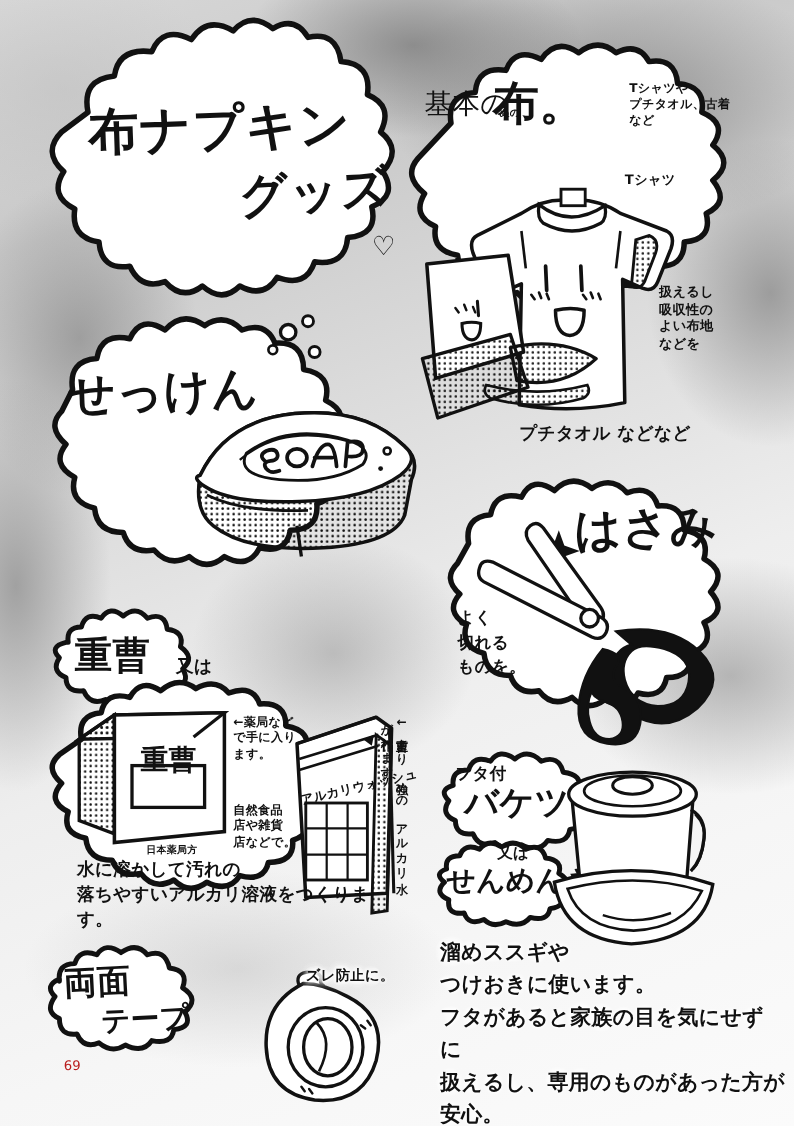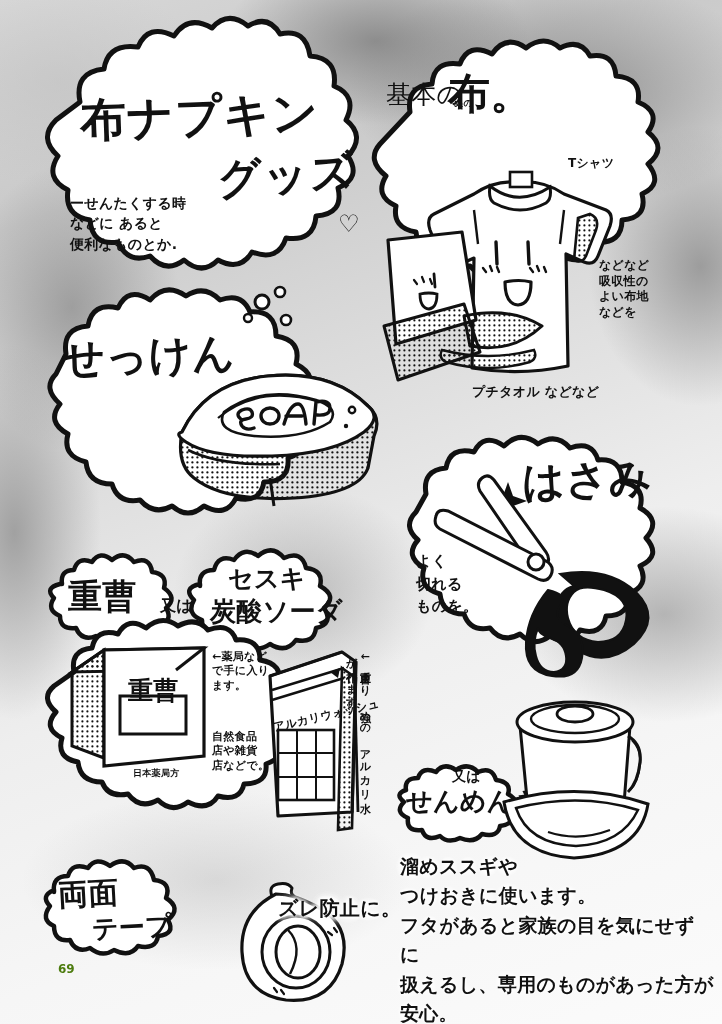--- a/index.html
+++ b/index.html
@@ -46,21 +46,21 @@
     inset:0; pointer-events:none;
   }
   .title-xl{ font-size:40px; font-weight:900; letter-spacing:1px; }
   .title-md{ font-size:26px; font-weight:400; }
   .body-txt{ font-size:13.5px; font-weight:700; line-height:1.45; text-align:left; }
   .mini-txt{ font-size:9.5px; font-weight:700; line-height:1.3; text-align:left; }
   .furi{ font-size:9px; font-weight:700;margin-top:32px; }
   .vert{ writing-mode:vertical-rl; text-orientation:upright; }
   .pgnum{
     position:absolute; left:58px; top:962px;
-    font-size:12px; color:#4d7c0f; font-weight:700;
+    font-size:12px; color:#b91c1c; font-weight:400;
     font-family:"DejaVu Sans","Liberation Sans",sans-serif;
   }
   .freetext{ position:absolute; }
   .halo{
     text-shadow:
       0 0 5px #fff, 0 0 5px #fff, 0 0 5px #fff, 0 0 5px #fff,
       0 0 9px #fff, 0 0 9px #fff, 0 0 12px #fff, 0 0 12px #fff;
   }
 </style>
 </head>
@@ -75,50 +75,50 @@
       <path d="M58,62 q-6,-30 24,-33 q4,-26 34,-22 q10,-24 36,-11 q14,-22 38,-8
                q16,-18 36,-2 q20,-12 32,8 q26,-6 30,22 q28,2 24,30 q24,10 12,34
                q20,16 2,36 q14,22 -10,32 q6,26 -22,28 q-2,26 -30,22 q-8,24 -34,14
                q-12,20 -34,8 q-16,16 -34,0 q-18,14 -34,-4 q-22,8 -32,-14
                q-26,4 -28,-22 q-26,-4 -22,-30 q-24,-12 -10,-34 q-20,-18 -2,-36 z" fill="#fff" stroke="#111" stroke-width="5" stroke-linejoin="round"></path>
     </svg>
     <div class="bubtext" style="align-items:flex-start;">
       <div class="hand title-xl" style="position:absolute; left:58px; top:48px; transform:rotate(-2deg); font-size:46px;">布ナプキン</div>
       <div class="hand title-xl" style="position:absolute; left:195px; top:108px; transform:rotate(-4deg); font-size:44px;">グッズ</div>
       <div class="hand" style="position:absolute; left:316px; top:170px; font-size:24px;">♡</div>
-      <div class="hand body-txt" style="position:absolute; left:48px; top:153px; width:170px; font-size:14px;">ーせんたくする時
-などに あると
-便利なものとか.</div>
     </div>
   </div>
 
   <div class="bubwrap" style="left:372px; top:42px; width:346px; height:370px;">
     <svg width="346" height="370" viewBox="0 0 346 370">
       <path d="M38,70 q-4,-26 22,-28 q2,-24 28,-20 q8,-22 32,-10 q14,-20 34,-6
                q18,-14 34,0 q20,-10 30,8 q24,-4 26,20 q26,2 22,26 q24,10 10,30
                q20,16 0,32 q16,20 -6,30 q6,24 -20,26 q0,24 -26,22 q-4,24 -30,16
                q-10,20 -32,10 q-16,16 -32,2 q-18,12 -32,-4 q-22,6 -28,-14
                q-24,2 -26,-20 q-24,-4 -20,-26 q-22,-10 -10,-30 q-20,-16 -6,-32 z" fill="#fff" stroke="#111" stroke-width="5" stroke-linejoin="round"></path>
     </svg>
 
     <div class="hand furi" style="position:absolute; left:82px; top:24px;">ぬの</div>
     <div class="hand title-md" style="position:absolute; left:14px; top:38px; font-size:25px;">基本の</div>
     <div class="hand" style="position:absolute; left:76px; top:26px; font-size:42px; font-weight:900;">布。</div>
 
+    <div class="hand mini-txt" style="position:absolute; left:200px; top:32px; width:130px; font-size:11px;">Tシャツや
+プチタオル、古着
+など</div>
 
     <div class="hand mini-txt" style="position:absolute; left:196px; top:114px; font-size:12px;">Tシャツ</div>
 
     <div class="hand mini-txt" style="position:absolute; left:20px; top:222px; font-size:11px;">ハンカチ</div>
 
-    <div class="hand mini-txt" style="position:absolute; left:227px; top:216px; width:110px; font-size:12px;">などなど
+    <div class="hand mini-txt" style="position:absolute; left:227px; top:216px; width:110px; font-size:12px;">扱えるし
 吸収性の
 よい布地
 などを</div>
 
-    <div class="hand mini-txt" style="position:absolute; left:100px; top:342px; font-size:13px;">プチタオル などなど</div>
+    <div class="hand mini-txt" style="position:absolute; left:100px; top:342px; font-size:16px;">プチタオル などなど</div>
 
     <svg class="ink" style="left:6px; top:122px;" width="320" height="240" viewBox="0 0 320 240">
       <defs>
         <pattern id="dots1" width="5" height="5" patternUnits="userSpaceOnUse">
           <circle cx="1.4" cy="1.4" r="1.1" fill="#111"></circle>
         </pattern>
       </defs>
 
       <path d="M96,30 q20,-14 44,-12 q26,-2 46,12 l42,16 q8,4 4,16 l-12,30 q-4,10 -14,6 l-18,-8
                l2,112 q-48,10 -96,2 l2,-110 l-18,8 q-10,4 -14,-6 l-12,-30 q-4,-12 4,-16 z" fill="#fff" stroke="#111" stroke-width="3.2" stroke-linejoin="round"></path>
@@ -234,30 +234,20 @@
       <path d="M16,26 q-2,-14 12,-14 q4,-14 18,-8 q8,-12 20,-2 q12,-10 22,2
                q16,-6 18,10 q16,2 12,16 q14,10 2,20 q8,14 -8,16 q-2,14 -18,10
                q-8,12 -22,4 q-12,8 -22,-2 q-14,6 -20,-8 q-16,2 -16,-12
                q-14,-6 -6,-18 q-10,-10 6,-14 z" fill="#fff" stroke="#111" stroke-width="4.5" stroke-linejoin="round"></path>
     </svg>
     <div class="hand" style="position:absolute; left:22px; top:18px; font-size:34px; font-weight:900;">重曹</div>
   </div>
 
   <div class="hand" style="position:absolute; left:160px; top:596px; font-size:16px; font-weight:700;">又は</div>
 
-  <div class="bubwrap" style="left:182px; top:552px; width:220px; height:104px;">
-    <svg width="220" height="104" viewBox="0 0 220 104">
-      <path d="M18,34 q-2,-16 14,-16 q4,-16 20,-10 q10,-14 24,-4 q14,-12 26,2
-               q18,-8 22,10 q18,2 14,18 q18,10 4,22 q10,16 -8,20 q-2,16 -20,12
-               q-10,14 -26,4 q-14,10 -26,-2 q-16,8 -24,-8 q-18,2 -18,-14
-               q-16,-6 -8,-20 q-12,-12 6,-16 z" fill="#fff" stroke="#111" stroke-width="4.5" stroke-linejoin="round"></path>
-    </svg>
-    <div class="hand" style="position:absolute; left:46px; top:12px; font-size:25px; font-weight:900;">セスキ</div>
-    <div class="hand" style="position:absolute; left:28px; top:44px; font-size:26px; font-weight:900;">炭酸ソーダ</div>
-  </div>
 
   <div class="bubwrap" style="left:40px; top:616px; width:348px; height:226px;">
     <svg width="348" height="226" viewBox="0 0 348 226">
       <path d="M34,56 q-4,-22 18,-24 q4,-20 26,-14 q10,-18 28,-6 q16,-14 32,-2
                q18,-10 30,4 q22,-8 28,10 q24,-2 24,20 q24,4 18,24 q22,10 6,28
                q16,16 -6,26 q10,18 -12,26 q2,20 -22,20 q-4,18 -26,12 q-10,16 -30,6
                q-16,12 -30,-2 q-18,10 -30,-6 q-20,4 -26,-12 q-22,0 -24,-20
                q-22,-4 -16,-24 q-20,-10 -6,-26 q-16,-14 -2,-26 z" fill="#fff" stroke="#111" stroke-width="5" stroke-linejoin="round"></path>
     </svg>
 
@@ -307,22 +297,34 @@
 
       <rect x="20" y="84" width="56" height="70" fill="#fff" stroke="#111" stroke-width="2.6"></rect>
       <path d="M39,84 v70 M58,84 v70 M20,107 h56 M20,131 h56" fill="none" stroke="#111" stroke-width="2"></path>
 
       <path d="M72,26 l10,-4 l-2,10 z" fill="#111"></path>
     </svg>
     <div class="hand" style="position:absolute; left:232px; top:92px; font-size:11.5px; font-weight:700; transform:rotate(-13deg);">アルカリウォッシュ</div>
 
     <div class="hand vert" style="position:absolute; left:304px; top:34px; height:150px; font-size:11px; line-height:1.25;">←重曹より 強めの アルカリ水が作れます。</div>
 
-  </div>
-
+    <div class="hand" style="position:absolute; left:30px; top:162px; width:290px; font-size:16px; line-height:1.45; font-weight:700;">水に溶かして汚れの
+落ちやすいアルカリ溶液をつくります。</div>
+  </div>
+
+  <div class="bubwrap" style="left:396px; top:686px; width:170px; height:86px;">
+    <svg width="170" height="86" viewBox="0 0 170 86">
+      <path d="M16,28 q-2,-14 14,-14 q4,-14 20,-8 q8,-12 22,-2 q12,-10 24,2
+               q16,-6 20,10 q18,2 14,16 q16,10 2,20 q8,14 -10,16 q-2,14 -20,10
+               q-8,12 -24,4 q-12,8 -24,-2 q-14,6 -20,-8 q-16,2 -16,-12
+               q-14,-6 -6,-18 q-10,-10 4,-14 z" fill="#fff" stroke="#111" stroke-width="4.5" stroke-linejoin="round"></path>
+    </svg>
+    <div class="hand" style="position:absolute; left:18px; top:8px; font-size:15px; font-weight:900;">フタ付</div>
+    <div class="hand" style="position:absolute; left:26px; top:26px; font-size:31px; font-weight:900;">バケツ</div>
+  </div>
 
   <div class="bubwrap" style="left:392px; top:766px; width:172px; height:72px;">
     <svg width="172" height="72" viewBox="0 0 172 72">
       <path d="M14,24 q-2,-12 12,-12 q4,-12 18,-6 q8,-10 20,-2 q12,-8 22,2
                q14,-6 18,8 q16,2 12,14 q14,8 2,18 q6,12 -10,14 q-2,12 -18,8
                q-8,10 -22,4 q-12,6 -20,-2 q-14,6 -18,-6 q-16,2 -14,-12
                q-14,-6 -4,-16 q-10,-8 2,-12 z" fill="#fff" stroke="#111" stroke-width="4.5" stroke-linejoin="round"></path>
     </svg>
     <div class="hand" style="position:absolute; left:60px; top:2px; font-size:14px; font-weight:700;">又は</div>
     <div class="hand" style="position:absolute; left:14px; top:20px; font-size:26px; font-weight:900;">せんめんき</div>
@@ -366,17 +368,17 @@
 
     <path d="M46,14 q-36,18 -34,58 q2,42 44,48 q44,4 56,-36 q10,-40 -26,-58 q-22,-12 -40,-12 z" fill="#fff" stroke="#111" stroke-width="3.2" stroke-linejoin="round"></path>
 
     <ellipse cx="66" cy="72" rx="34" ry="36" fill="#fff" stroke="#111" stroke-width="3"></ellipse>
     <ellipse cx="68" cy="72" rx="22" ry="26" fill="#fff" stroke="#111" stroke-width="3"></ellipse>
     <path d="M58,50 q16,16 2,44" fill="none" stroke="#111" stroke-width="2.4"></path>
 
     <path d="M98,52 l4,3 M104,48 l3,4 M44,108 l3,4 M51,110 l3,4" stroke="#111" stroke-width="2.2" stroke-linecap="round"></path>
   </svg>
 
-  <div class="hand halo freetext" style="left:278px; top:880px; font-size:20px; font-weight:700;margin-top:16px;">ズレ防止に。</div>
+  <div class="hand halo freetext" style="left:278px; top:880px; font-size:13px; font-weight:700;">ズレ防止に。</div>
 
   <div class="pgnum">69</div>
 
 </div>
 
 </body></html>

